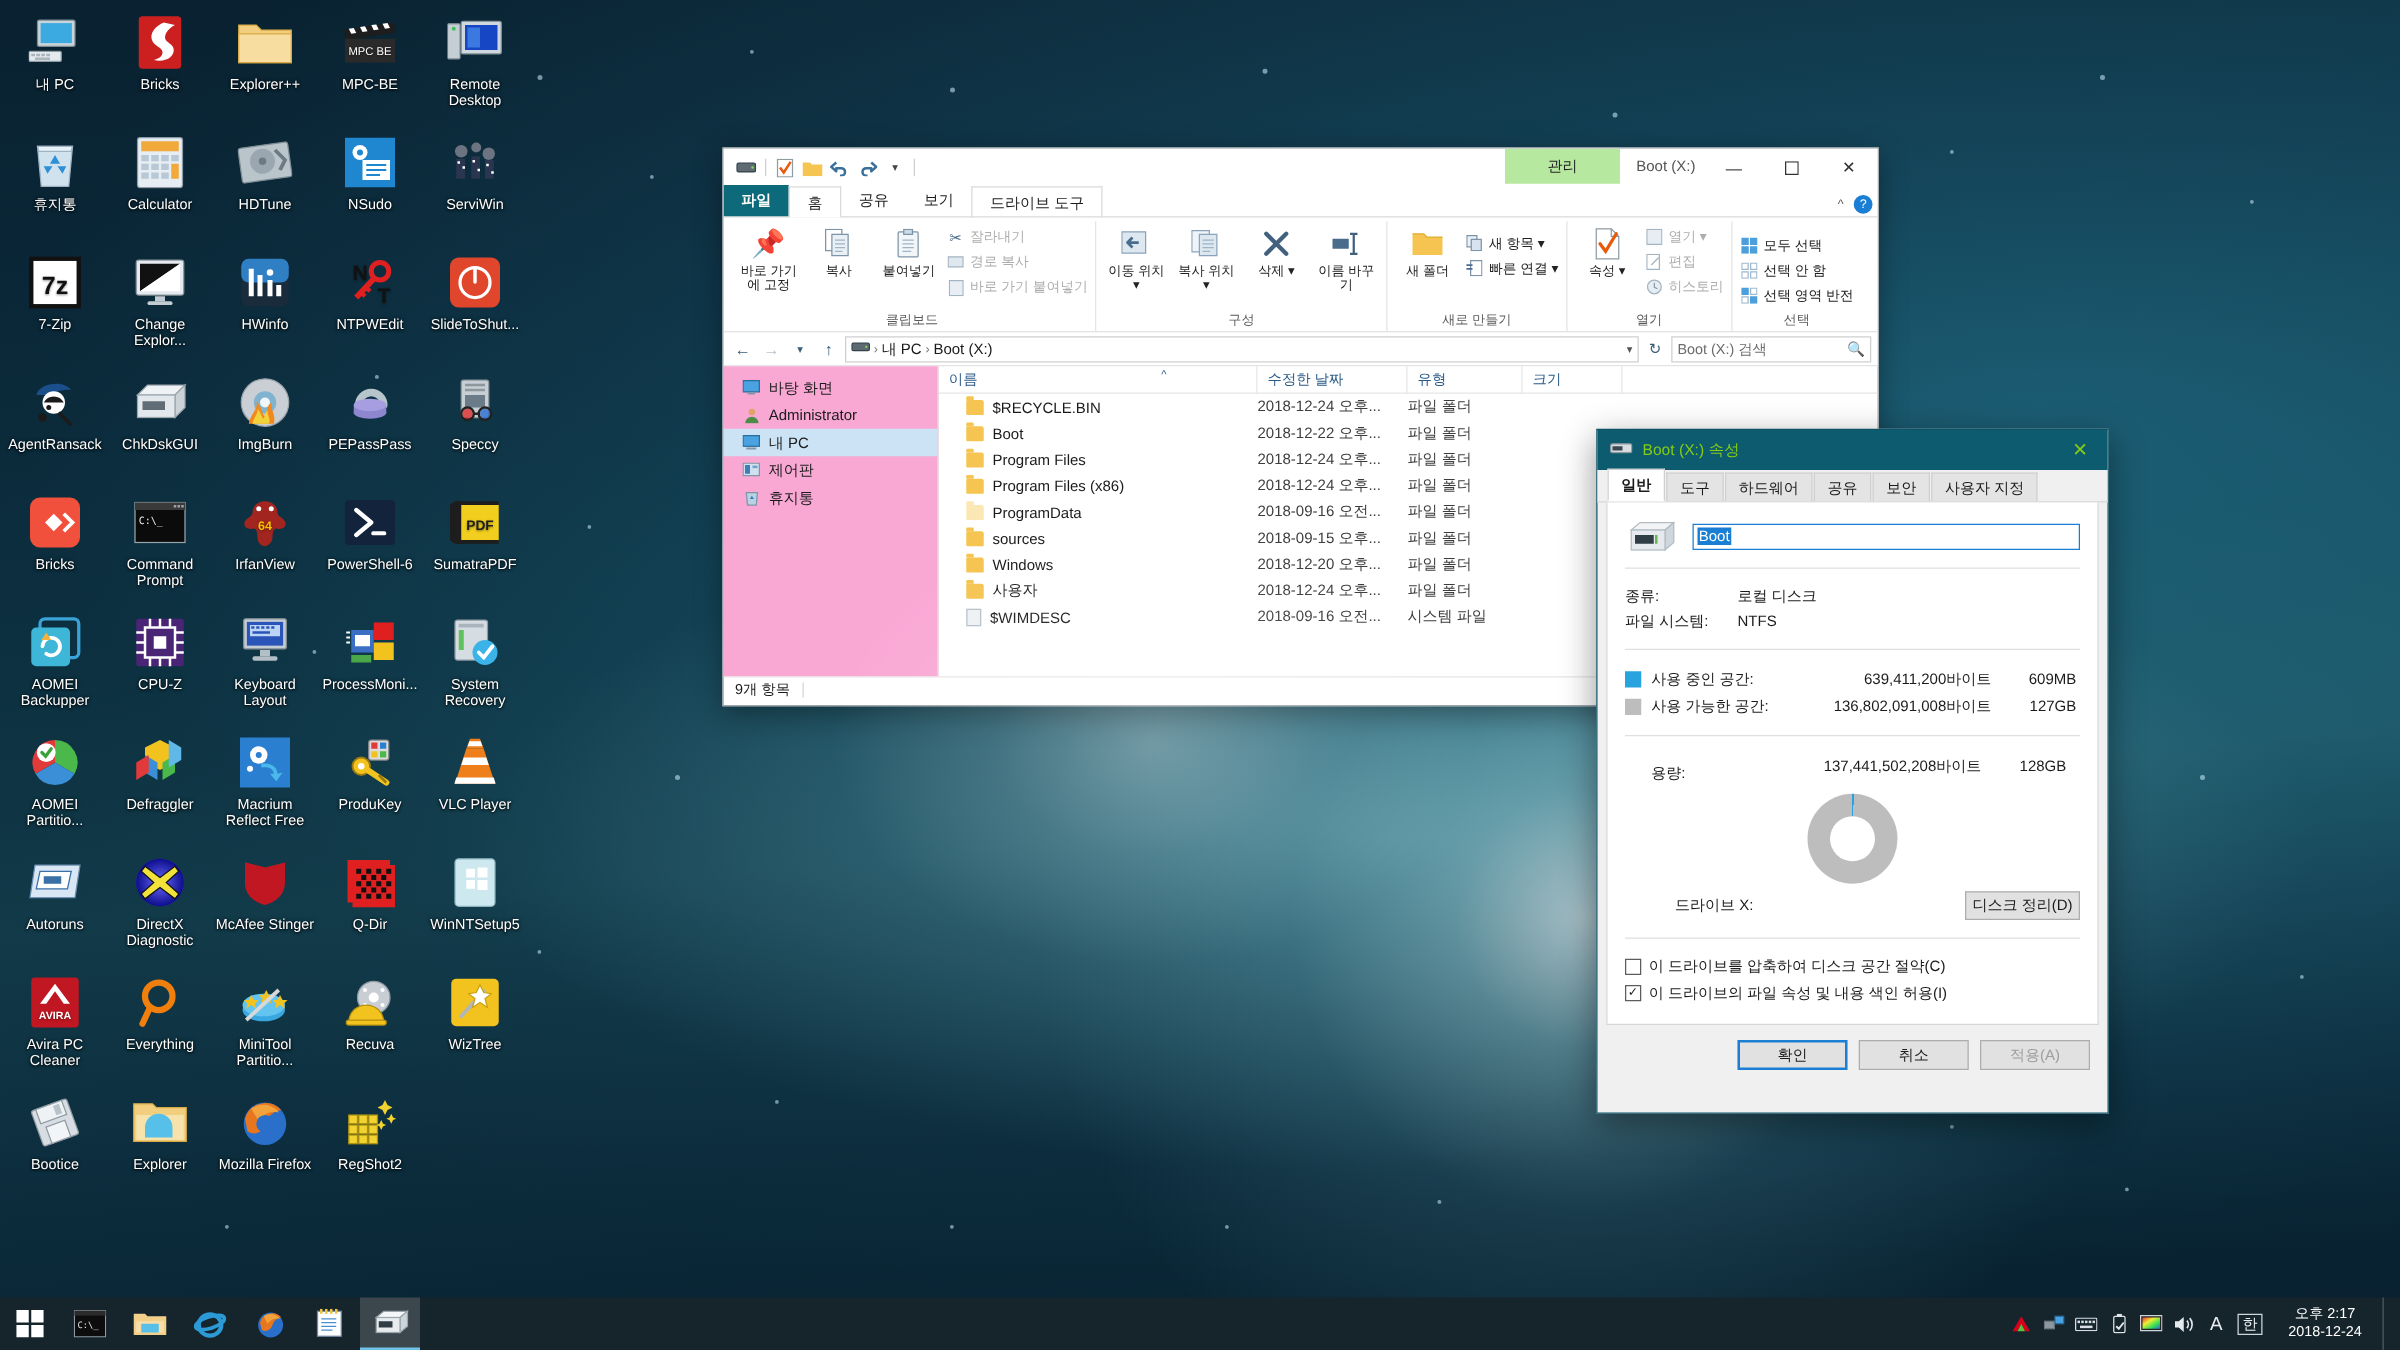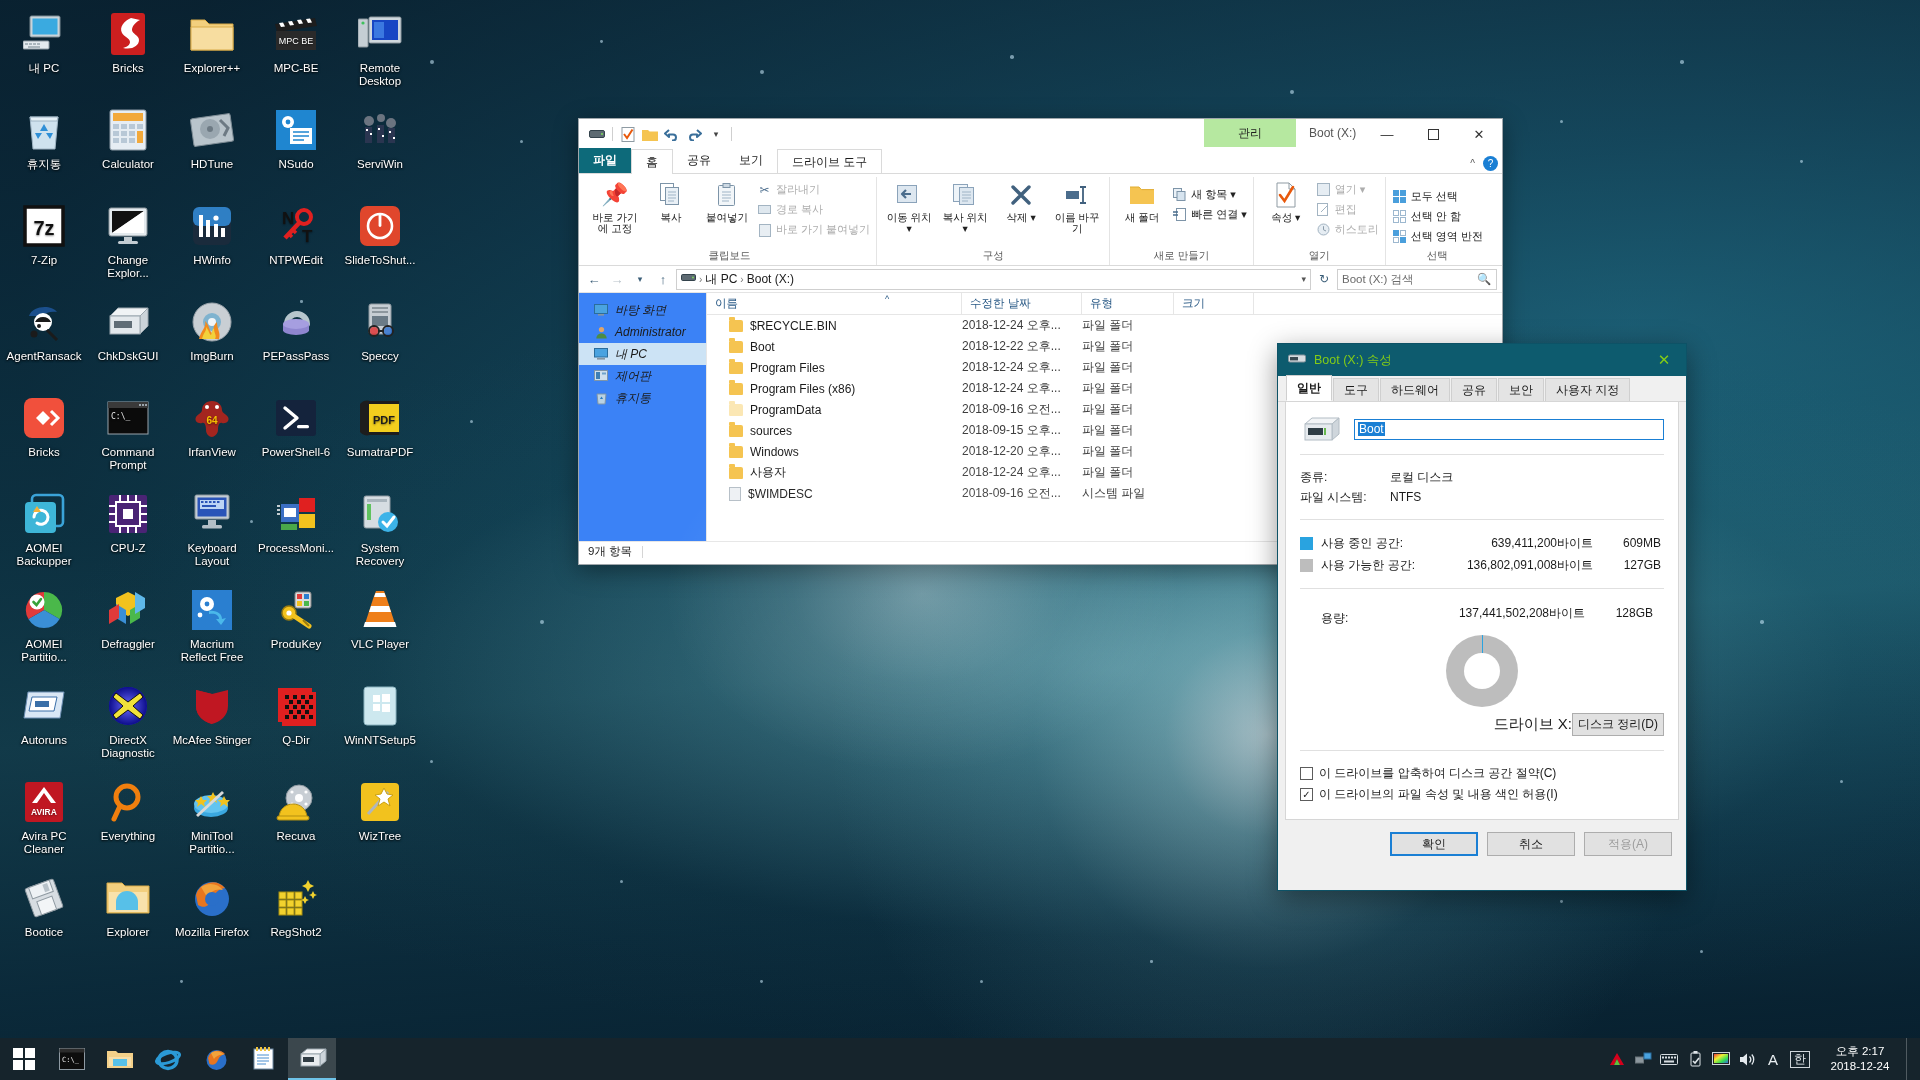--- a/index.html
+++ b/index.html
@@ -92,21 +92,21 @@
   .dim { color:#adadad; }
 
   .addressbar { height: 27px; display:flex; align-items:center; gap:3px; padding:0 5px; background:#fff; border-bottom:1px solid #e4e4e4;}
   .navbtn { width:20px;height:20px;display:flex;align-items:center;justify-content:center;font-size:13px;color:#3b5e78;}
   .crumbbox { flex:1; height:21px; border:1px solid #cfcfcf; display:flex; align-items:center; padding:0 4px; gap:3px; font-size:12px;}
   .crumbbox .cb { color:#1b1b1b; }
   .crumbbox .sepchev { color:#777; font-size:10px; }
   .searchbox { width:160px; height:21px; border:1px solid #cfcfcf; display:flex; align-items:center; padding:0 4px; justify-content:space-between; color:#6b6b6b; font-size:11.5px;}
 
   .body { display:flex; height: 248px; }
-  .navpane { width:128px; border-right:1px solid #e6e6e6; padding-top:6px; background:#3b82f6;font-style:italic; }
+  .navpane { width:172px; border-right:1px solid #e6e6e6; padding-top:6px; background:#f9a8d4; }
   .navitem { height:22px; display:flex; align-items:center; gap:6px; padding-left:14px; font-size:12px; color:#1b1b1b;}
   .navitem.selected { background:#cce3f5; }
   .navitem .nico { width:16px;height:16px;display:flex;align-items:center;justify-content:center;font-size:12px;}
 
   .listpane { flex:1; display:flex; flex-direction:column; }
   .colhdr { height:22px; display:flex; align-items:center; border-bottom:1px solid #e6e6e6; font-size:11.5px; color:#2a5a86; position:relative;}
   .colhdr .ch { padding-left:8px; border-right:1px solid #e6e6e6; height:22px; display:flex; align-items:center;}
   .sortmark { position:absolute; left:178px; top:1px; color:#2a5a86; font-size:9px;}
   .rows { flex:1; overflow:hidden;}
   .frow { height:21px; display:flex; align-items:center; font-size:12px; color:#1b1b1b;}
@@ -151,21 +151,21 @@
   .capline { display:flex; align-items:center; height:24px; gap:8px; padding-left:21px;}
   .capline .lab{width:106px;font-size:12px;margin-top:11px;}
   .capline .bytes{width:150px;text-align:right;font-size:12px;}
   .capline .hr2{width:60px;text-align:right;font-size:12px;}
   .donutwrap { display:flex; justify-content:center; margin-top:10px;}
   .donut { width:72px;height:72px;border-radius:50%;
            background: conic-gradient(#29a3e0 0deg 1.7deg, #bdbdbd 1.7deg 360deg);
            display:flex;align-items:center;justify-content:center;}
   .donut .hole { width:36px;height:36px;border-radius:50%;background:#fff;}
   .drvline { display:flex; align-items:center; margin-top:6px;}
-  .drvline .dl { flex:1; text-align:right; padding-left:40px; font-size:15px;}
+  .drvline .dl { flex:1; text-align:left; padding-left:40px; font-size:12px;}
   .cleanbtn { width:92px;height:23px;border:1px solid #adadad;background:#e1e1e1;display:flex;align-items:center;justify-content:center;font-size:12px;}
   .chkrow { display:flex; align-items:center; gap:6px; height:21px; font-size:12px;}
   .chkbox { width:13px;height:13px;border:1px solid #5c5c5c;background:#fff;flex:none;display:flex;align-items:center;justify-content:center;font-size:10px;color:#1b1b1b;}
   .dlg-footer { display:flex; justify-content:flex-end; gap:9px; padding:12px 14px 0 0;}
   .dbtn { width:88px;height:24px;border:1px solid #adadad;background:#e1e1e1;display:flex;align-items:center;justify-content:center;font-size:12px;}
   .dbtn.default { border:2px solid #1a7fd4; background:#e1e1e1;}
   .dbtn.disabled { color:#9d9d9d; }
 
   
   #taskbar {

